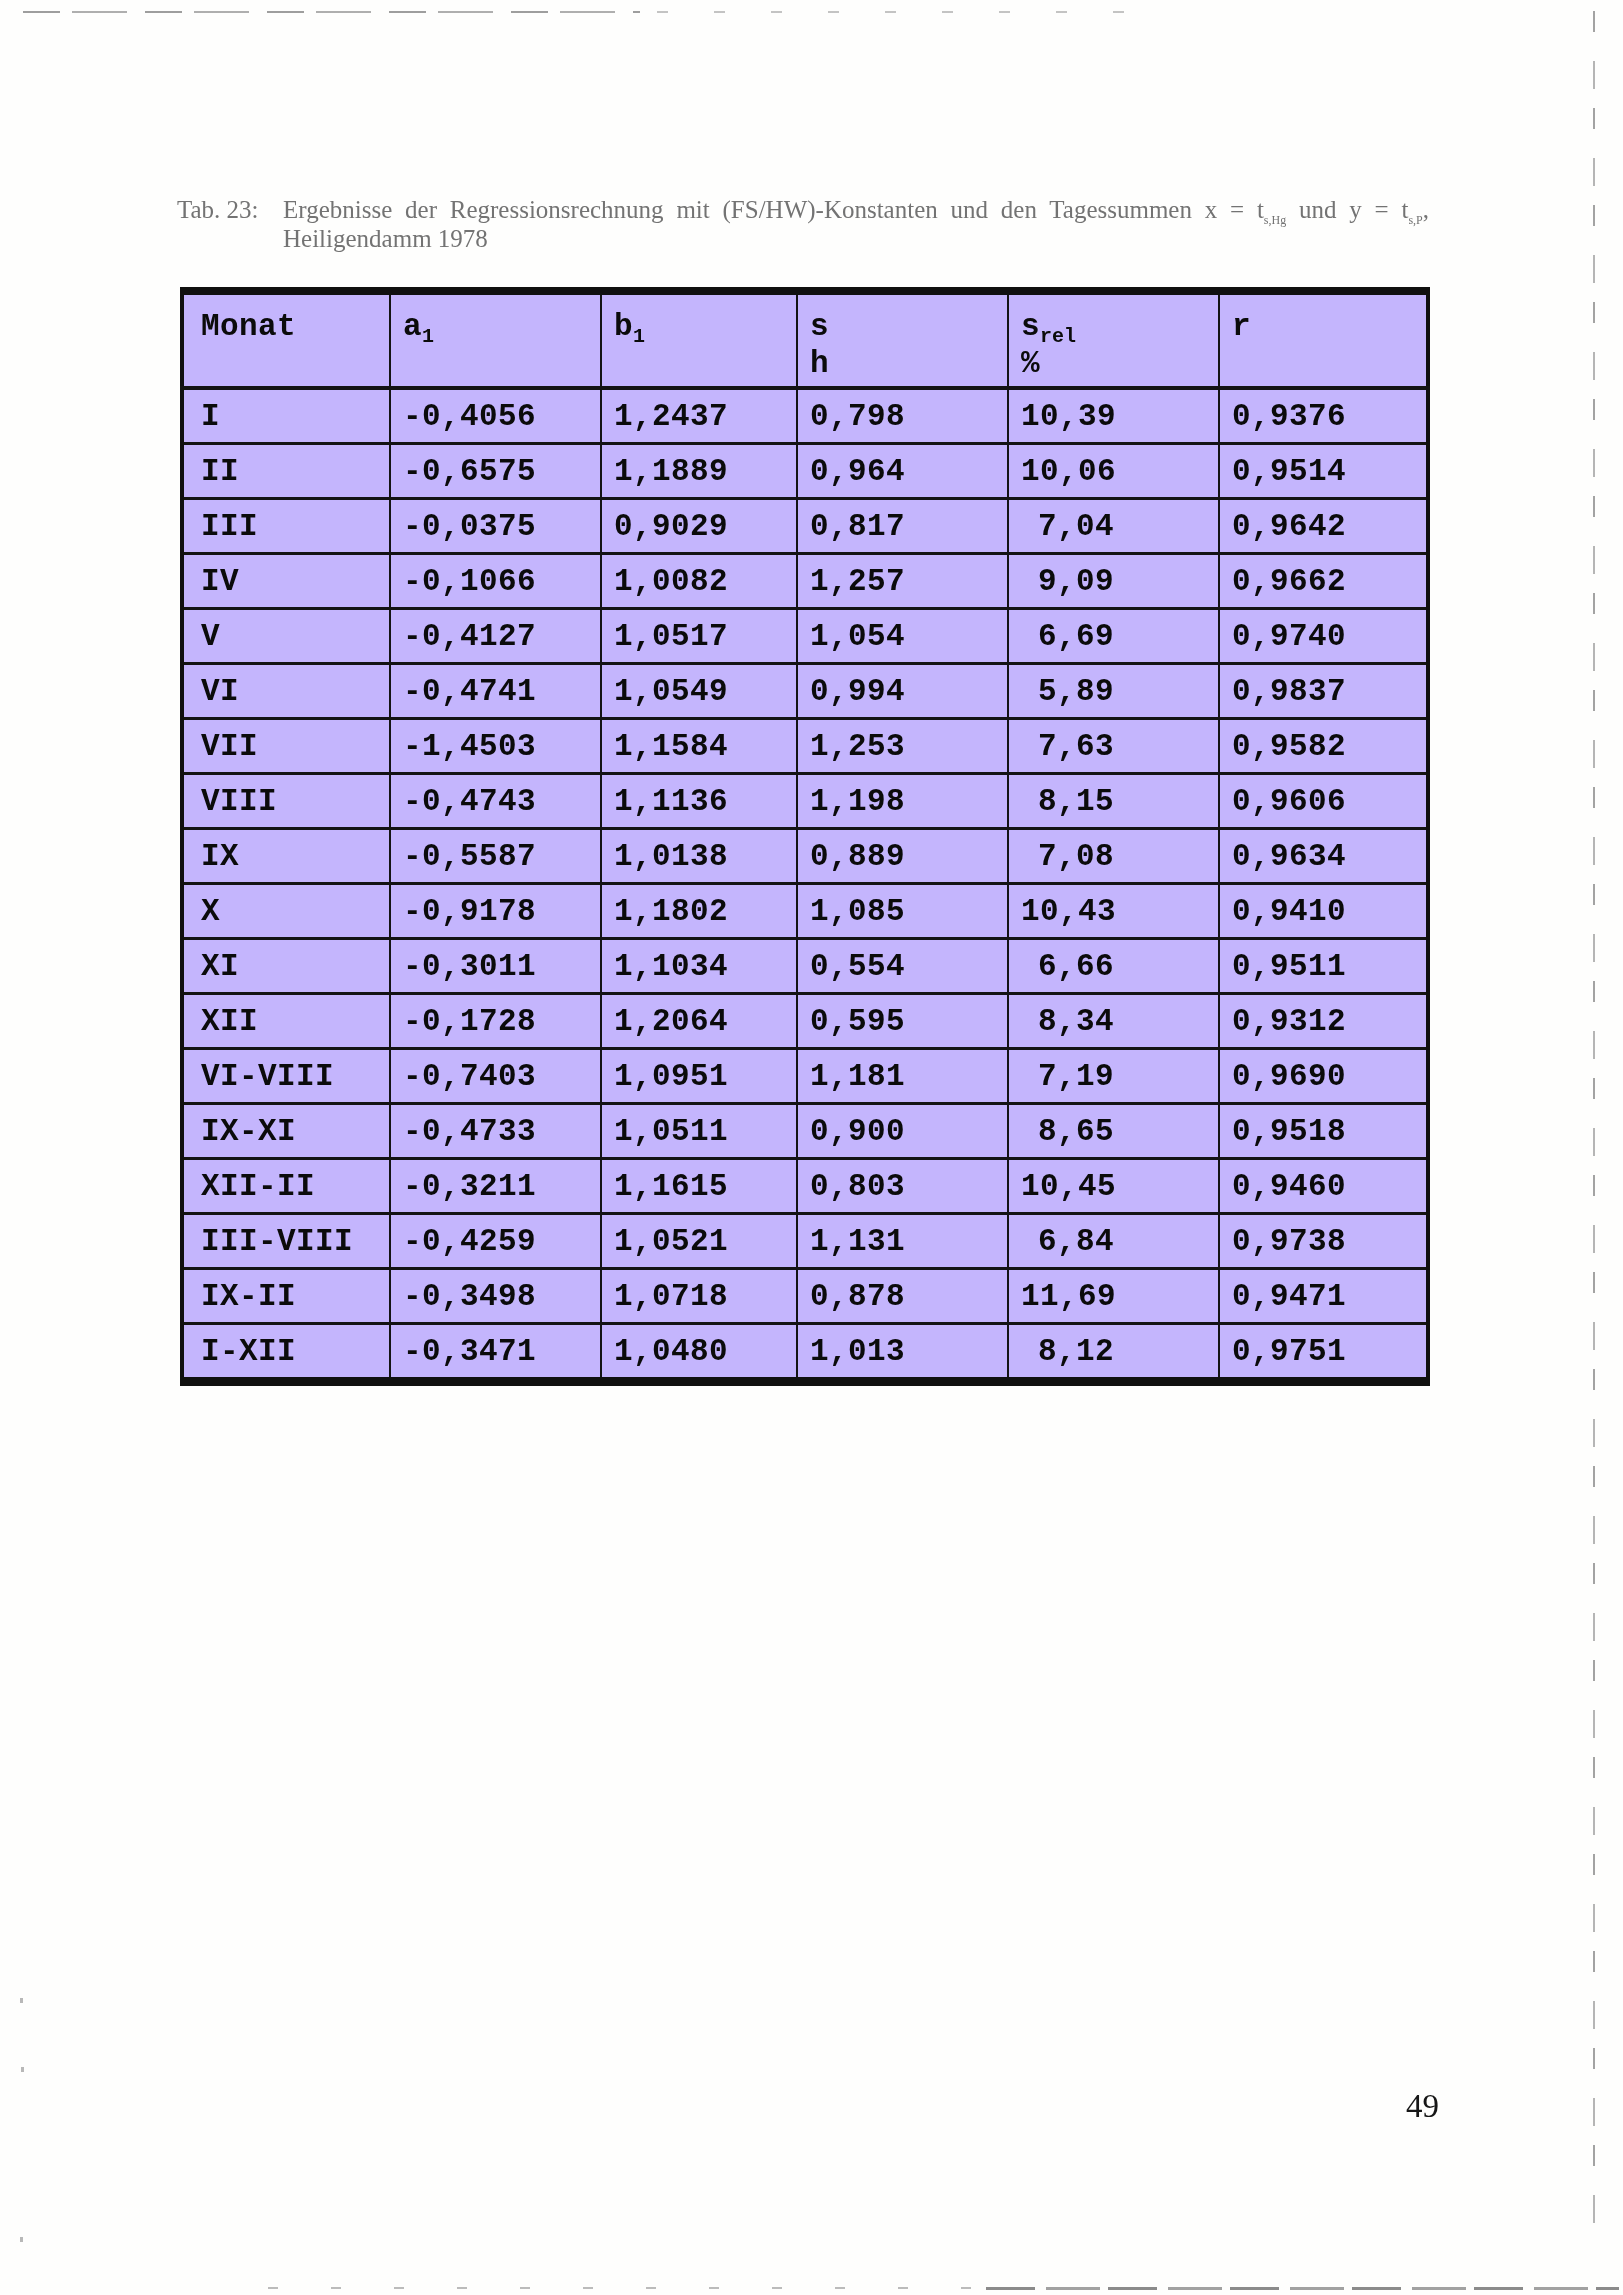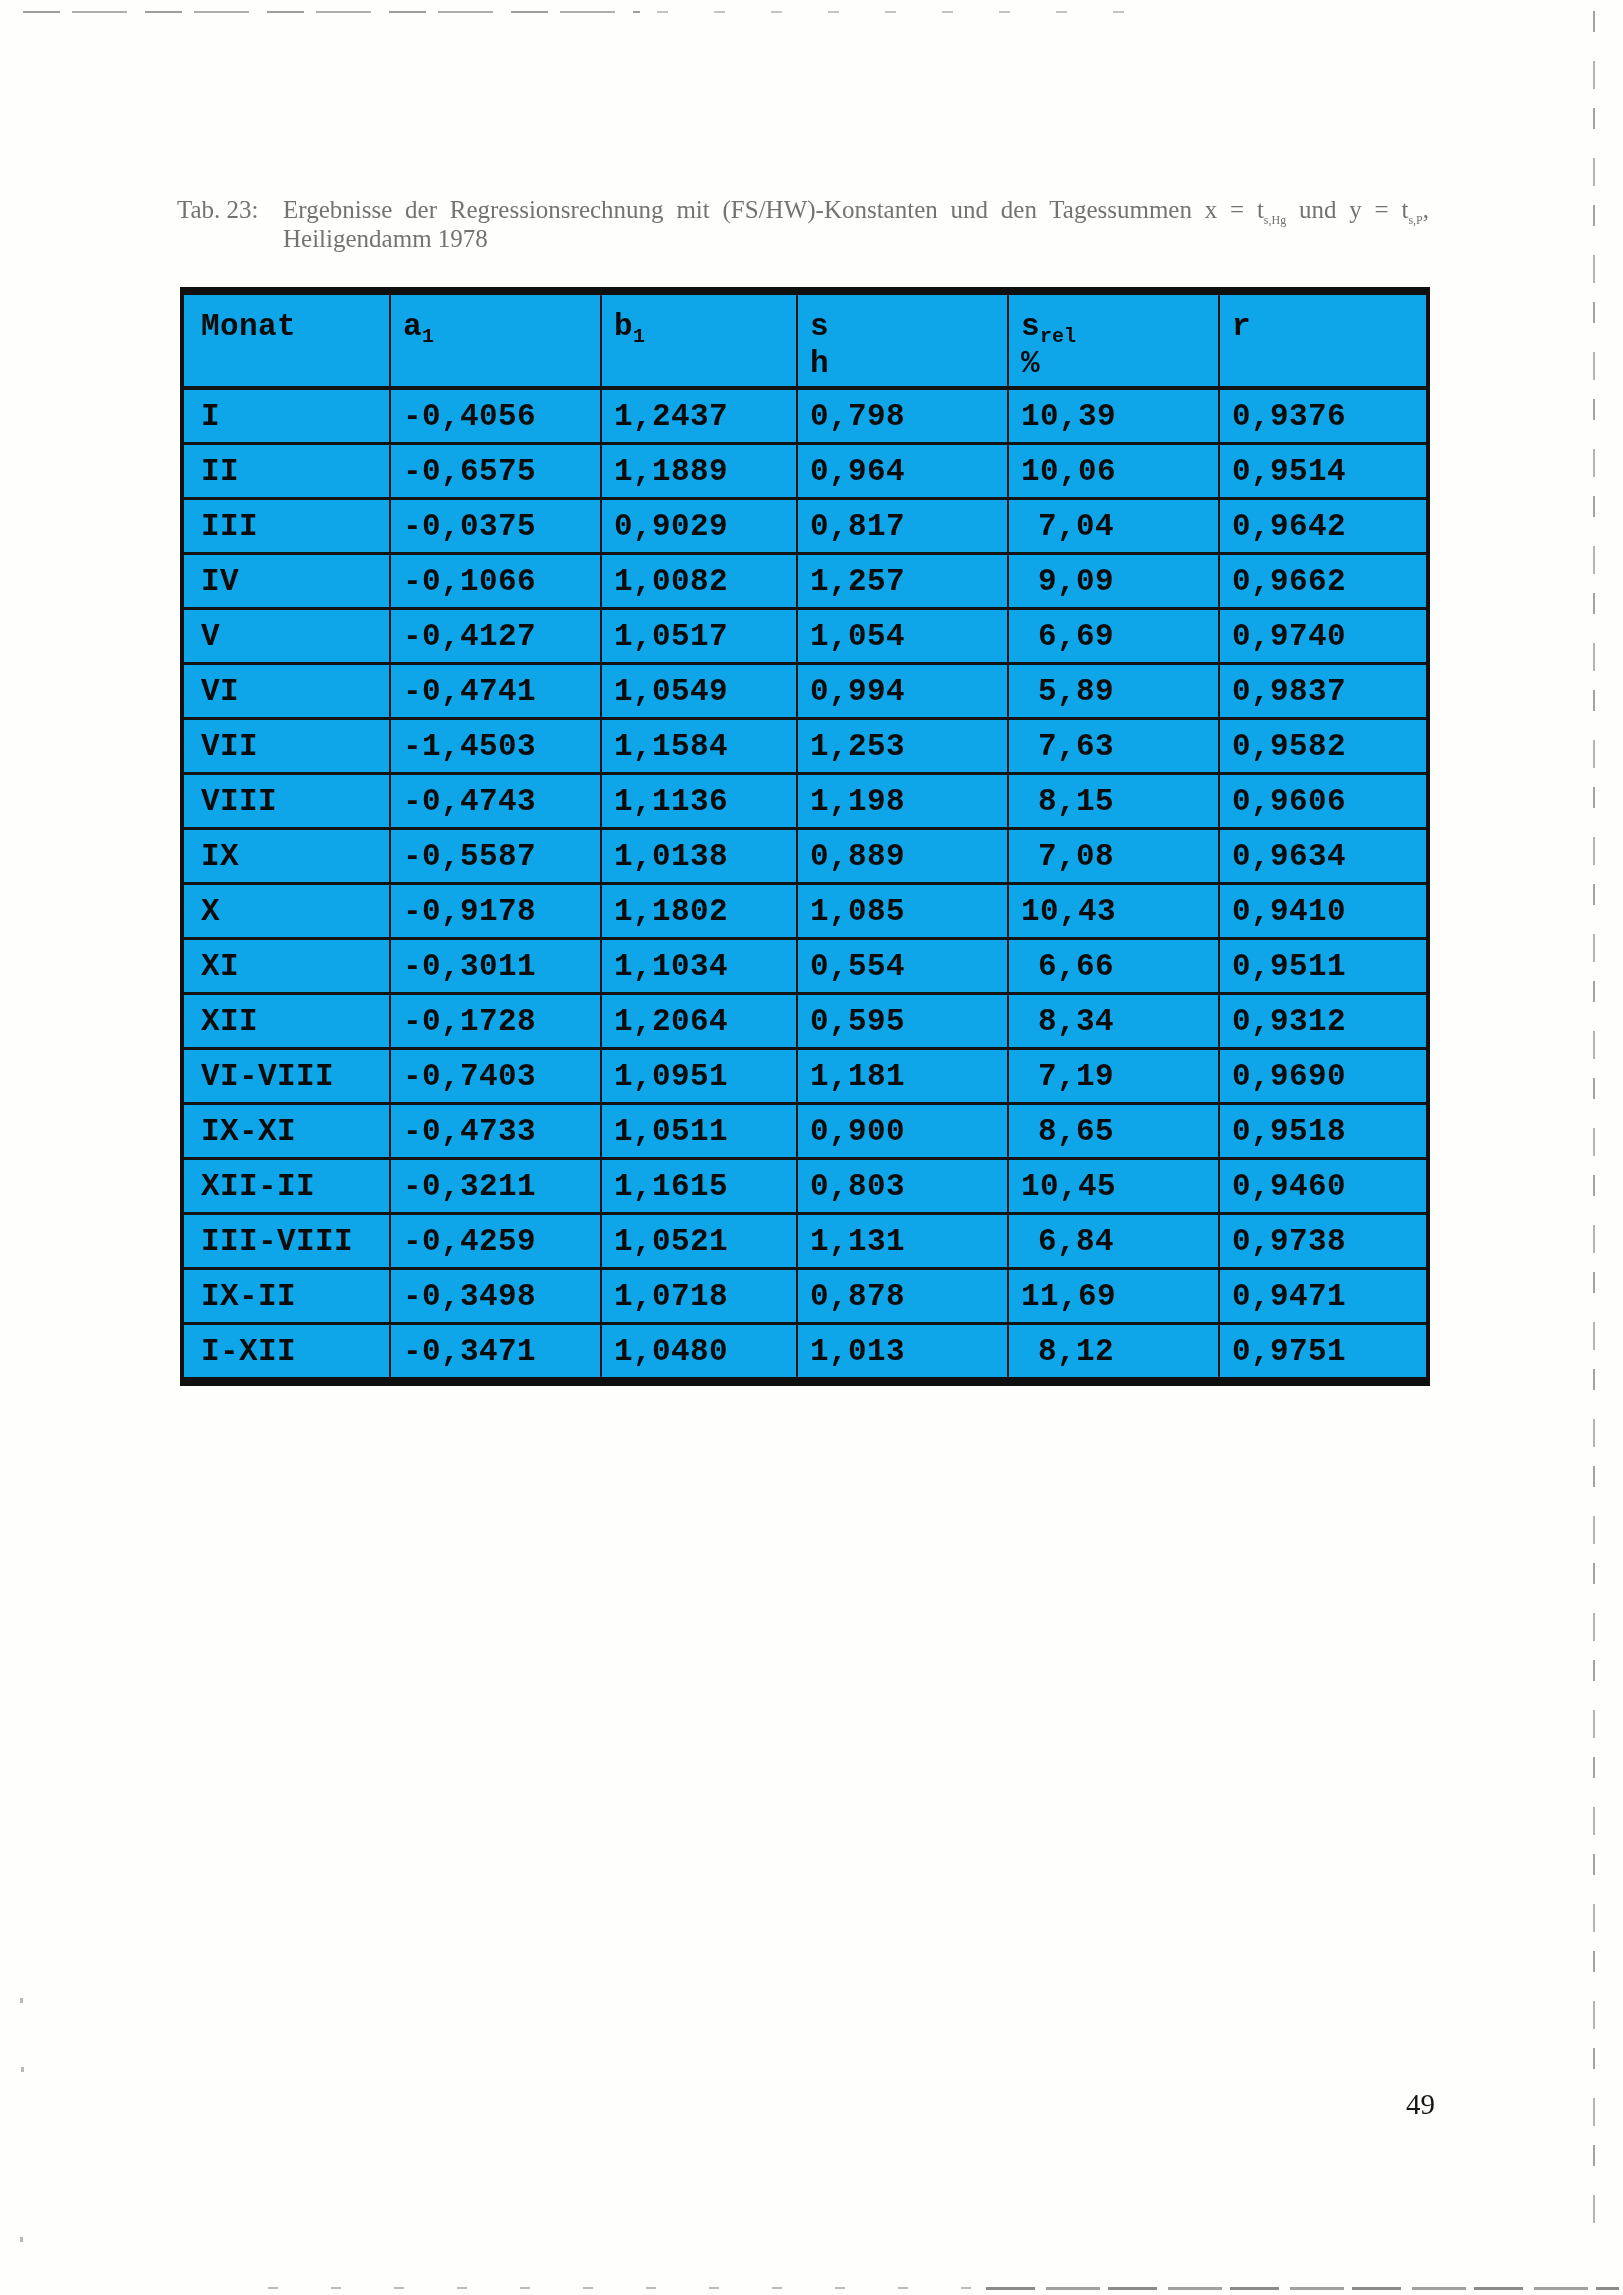--- a/index.html
+++ b/index.html
@@ -48,21 +48,21 @@
   .cap-label { flex:none; width:106px; }
   .cap-text  { flex:1 1 auto; }
   .cap-line1 { text-align:justify; text-align-last:justify; }
   .cap-line2 { text-align:left; }
   .cap-sub { font-size:12px; line-height:0; vertical-align:sub; }
 
   
   .table-wrap { position:absolute; left:180px; top:287px; }
   table.results {
     border-collapse:collapse; table-layout:fixed;
-    width:1247px; background:#0ea5e9;
+    width:1247px; background:#c4b5fd;
     border:4.9px solid #101010;
     border-top-width:8px;
     border-bottom-width:9px;
   }
   table.results th, table.results td {
     font-family:"Liberation Mono", monospace;
     font-weight:700;
     font-size:31px;
     letter-spacing:0.4px;
     color:#0b0b0b;
@@ -87,21 +87,21 @@
   }
   table.results th:first-child,
   table.results td:first-child { padding-left:17px; }
   .hsub { font-size:20px; line-height:0; vertical-align:sub; letter-spacing:0; }
   .hline2 { font-size:31px; }
   .num5 { display:inline-block; width:5ch; text-align:right; }
 
   
   .page-number {
     position:absolute; left:1406px; top:2088px;
-    font-size:29px; color:#161616;
+    font-size:33px; color:#161616;
   }
 </style>
 </head>
 <body>
 
 <div class="artifact art-top-1"></div>
 <div class="artifact art-top-2"></div>
 <div class="artifact art-right"></div>
 <div class="artifact art-bottom-1"></div>
 <div class="artifact art-bottom-2"></div>

